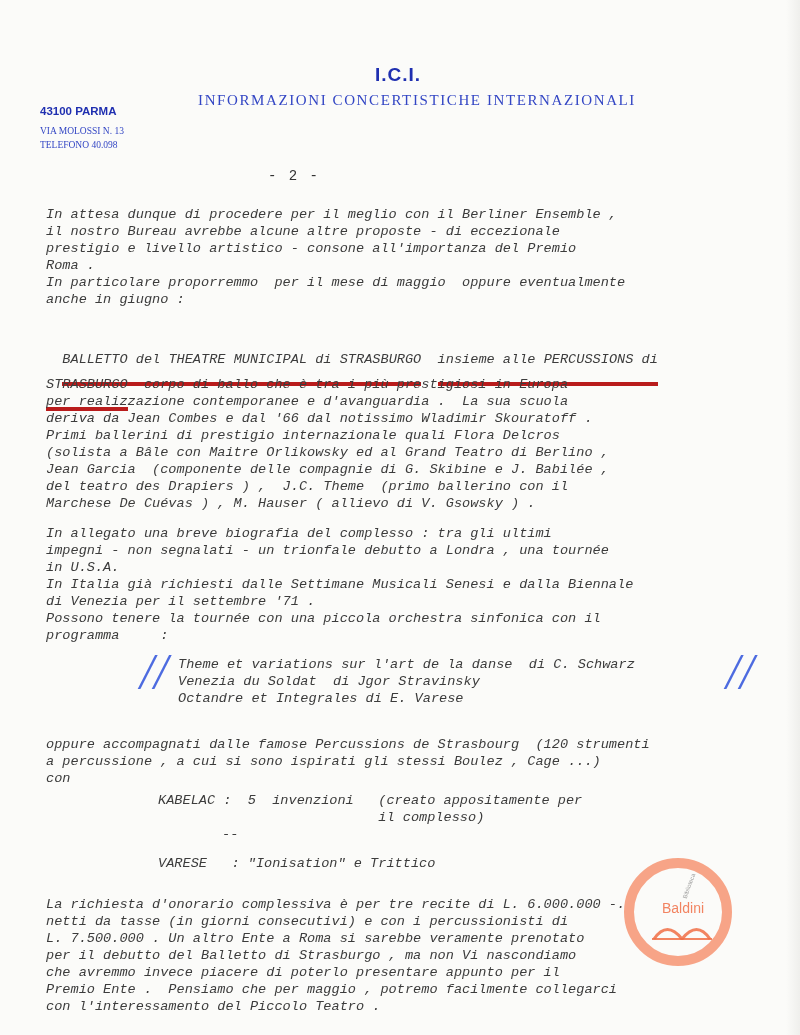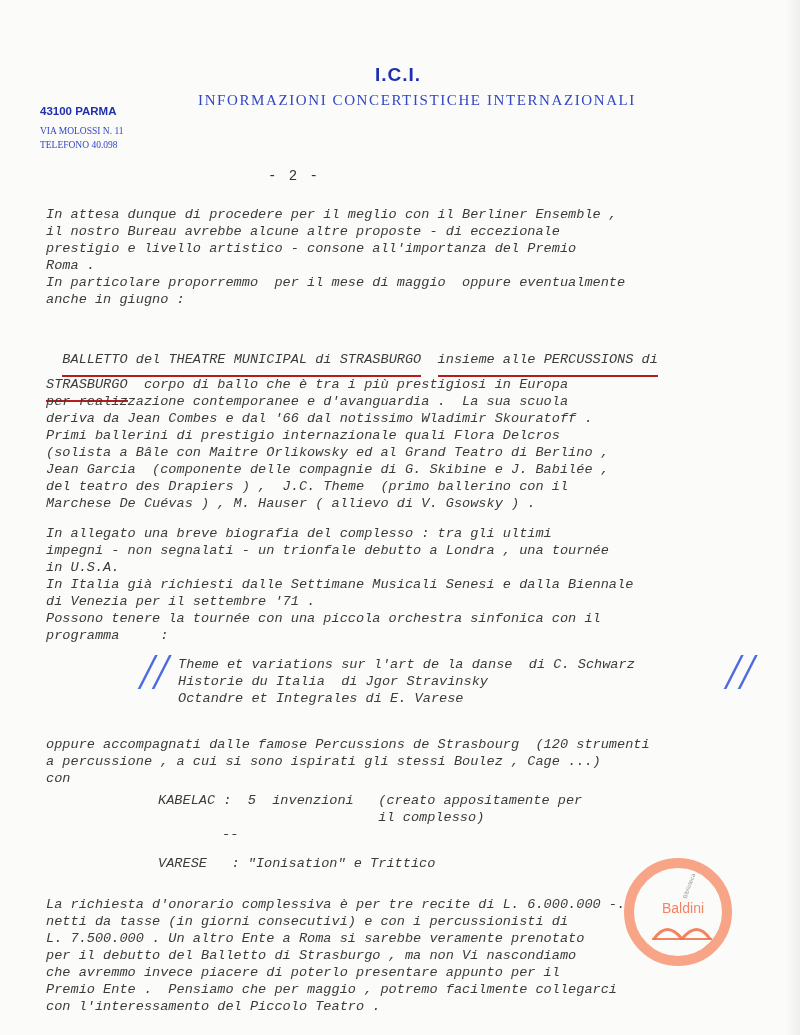--- a/index.html
+++ b/index.html
@@ -34,21 +34,21 @@
     font-size: 9.5px; color: #3346c4;
   }
   .page-num {
     position: absolute; left: 268px; top: 168px; font-size: 14px; color: #333;
     letter-spacing: 2px;
   }
   .line {
     position: absolute; left: 46px; white-space: pre;
     font-size: 13.6px; line-height: 17px; color: #3c3c3c; font-style: italic;
   }
-  .u-red { border-bottom: 2px solid #b91c1c; padding-bottom: 8px; }
+  .u-red { border-bottom: 4px solid #b91c1c; padding-bottom: 15px; }
   .blue-mark {
     position: absolute; color: #4d6be0; font-family: "Liberation Serif", serif;
     font-size: 50px; font-style: italic; line-height: 1;
   }
   .stamp {
     position: absolute; left: 624px; top: 858px; width: 108px; height: 108px;
     border: 10px solid rgba(245, 130, 90, 0.72); border-radius: 50%;
     box-sizing: border-box;
   }
   .stamp-brand {
@@ -66,21 +66,21 @@
   }
 </style>
 </head>
 <body>
 
 <div class="right-edge"></div>
 
 <div class="letterhead-logo">I.C.I.</div>
 <div class="letterhead-org">INFORMAZIONI CONCERTISTICHE INTERNAZIONALI</div>
 <div class="addr-city">43100 PARMA</div>
-<div class="addr-line" style="top:126px">VIA MOLOSSI N. 11</div>
+<div class="addr-line" style="top:126px">VIA MOLOSSI N. 13</div>
 <div class="addr-line" style="top:140px">TELEFONO 40.098</div>
 
 <div class="page-num">- 2 -</div>
 
 <div class="line" style="top:206px">In attesa dunque di procedere per il meglio con il Berliner Ensemble ,</div>
 <div class="line" style="top:223px">il nostro Bureau avrebbe alcune altre proposte - di eccezionale</div>
 <div class="line" style="top:240px">prestigio e livello artistico - consone all'importanza del Premio</div>
 <div class="line" style="top:257px">Roma .</div>
 <div class="line" style="top:274px">In particolare proporremmo  per il mese di maggio  oppure eventualmente</div>
 <div class="line" style="top:291px">anche in giugno :</div>
@@ -100,21 +100,21 @@
 <div class="line" style="top:525px">In allegato una breve biografia del complesso : tra gli ultimi</div>
 <div class="line" style="top:542px">impegni - non segnalati - un trionfale debutto a Londra , una tournée</div>
 <div class="line" style="top:559px">in U.S.A.</div>
 <div class="line" style="top:576px">In Italia già richiesti dalle Settimane Musicali Senesi e dalla Biennale</div>
 <div class="line" style="top:593px">di Venezia per il settembre '71 .</div>
 <div class="line" style="top:610px">Possono tenere la tournée con una piccola orchestra sinfonica con il</div>
 <div class="line" style="top:627px">programma     :</div>
 
 <div class="blue-mark" style="left:140px; top:646px;">//</div>
 <div class="line" style="left:178px; top:656px">Theme et variations sur l'art de la danse  di C. Schwarz</div>
-<div class="line" style="left:178px; top:673px">Historie du Italia  di Jgor Stravinsky</div>
+<div class="line" style="left:178px; top:673px">Venezia du Soldat  di Jgor Stravinsky</div>
 <div class="line" style="left:178px; top:690px">Octandre et Integrales di E. Varese</div>
 <div class="blue-mark" style="left:726px; top:646px;">//</div>
 
 <div class="line" style="top:736px">oppure accompagnati dalle famose Percussions de Strasbourg  (120 strumenti</div>
 <div class="line" style="top:753px">a percussione , a cui si sono ispirati gli stessi Boulez , Cage ...)</div>
 <div class="line" style="top:770px">con</div>
 
 <div class="line" style="left:158px; top:792px">KABELAC :  5  invenzioni   (creato appositamente per</div>
 <div class="line" style="left:158px; top:809px">                           il complesso)</div>
 <div class="line" style="left:222px; top:826px">--</div>

